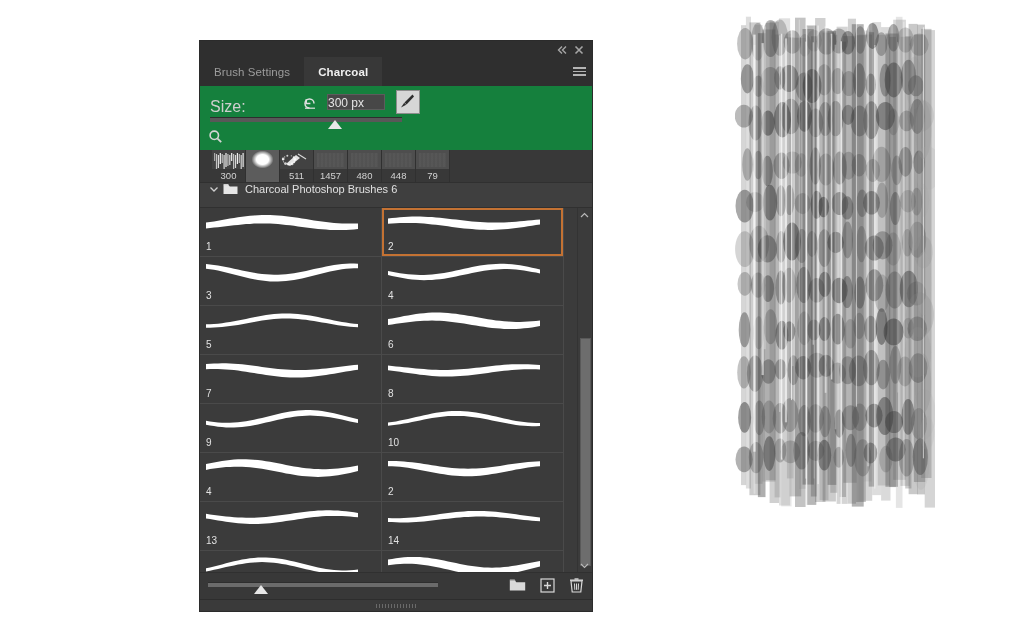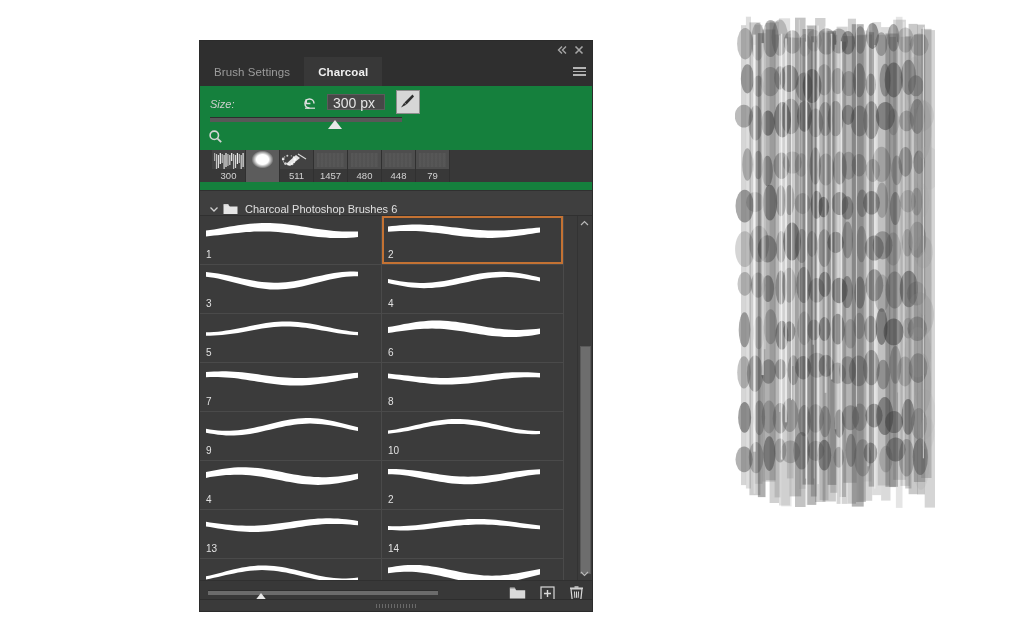--- a/index.html
+++ b/index.html
@@ -72,35 +72,34 @@
   }
 
   
   .size-row{
     position:relative;
     height:40px;
     padding:0 10px;
   }
   .size-label{
     position:absolute;left:10px;top:12px;
-    font-size:11px;color:#cfcfcf;font-style:italic;
+    font-size:16px;color:#cfcfcf;
   }
   .reset-icon{
     position:absolute;left:102px;top:8px;
     width:16px;height:16px;cursor:default;
   }
   .size-field{
     position:absolute;left:127px;top:8px;
     width:58px;height:16px;
     background:#474747;
     border:1px solid #5c5c5c;
     color:#e4e4e4;
-    font-size:14px;
+    font-size:12px;
     line-height:16px;
-    padding-left:5px;
     box-sizing:border-box;
     cursor:text;
   }
   .brush-toggle{
     position:absolute;left:196px;top:4px;
     width:22px;height:22px;
     background:#d6d6d6;
     border:1px solid #8d8d8d;
     cursor:default;
   }
@@ -187,25 +186,24 @@
     text-align:center;font-size:9.5px;color:#d2d2d2;
   }
   .preset.selected .num{color:#f0f0f0;}
 
   
   .group-header{
     height:24px;
     background:#3f3f3f;
     border-top:1px solid #303030;
     border-bottom:1px solid #303030;
-    display:flex;align-items:flex-end;
+    display:flex;align-items:flex-start;
     padding-left:8px;
     cursor:default;
     position:relative;
-    margin-top:8px;
   }
   .chev{width:12px;height:12px;margin-right:3px;}
   .folder-ic{width:15px;height:12px;margin-right:7px;}
   .group-name{font-size:11px;color:#e0e0e0;}
 
   
   .list-wrap{
     position:relative;
     height:364px;
     overflow:hidden;

